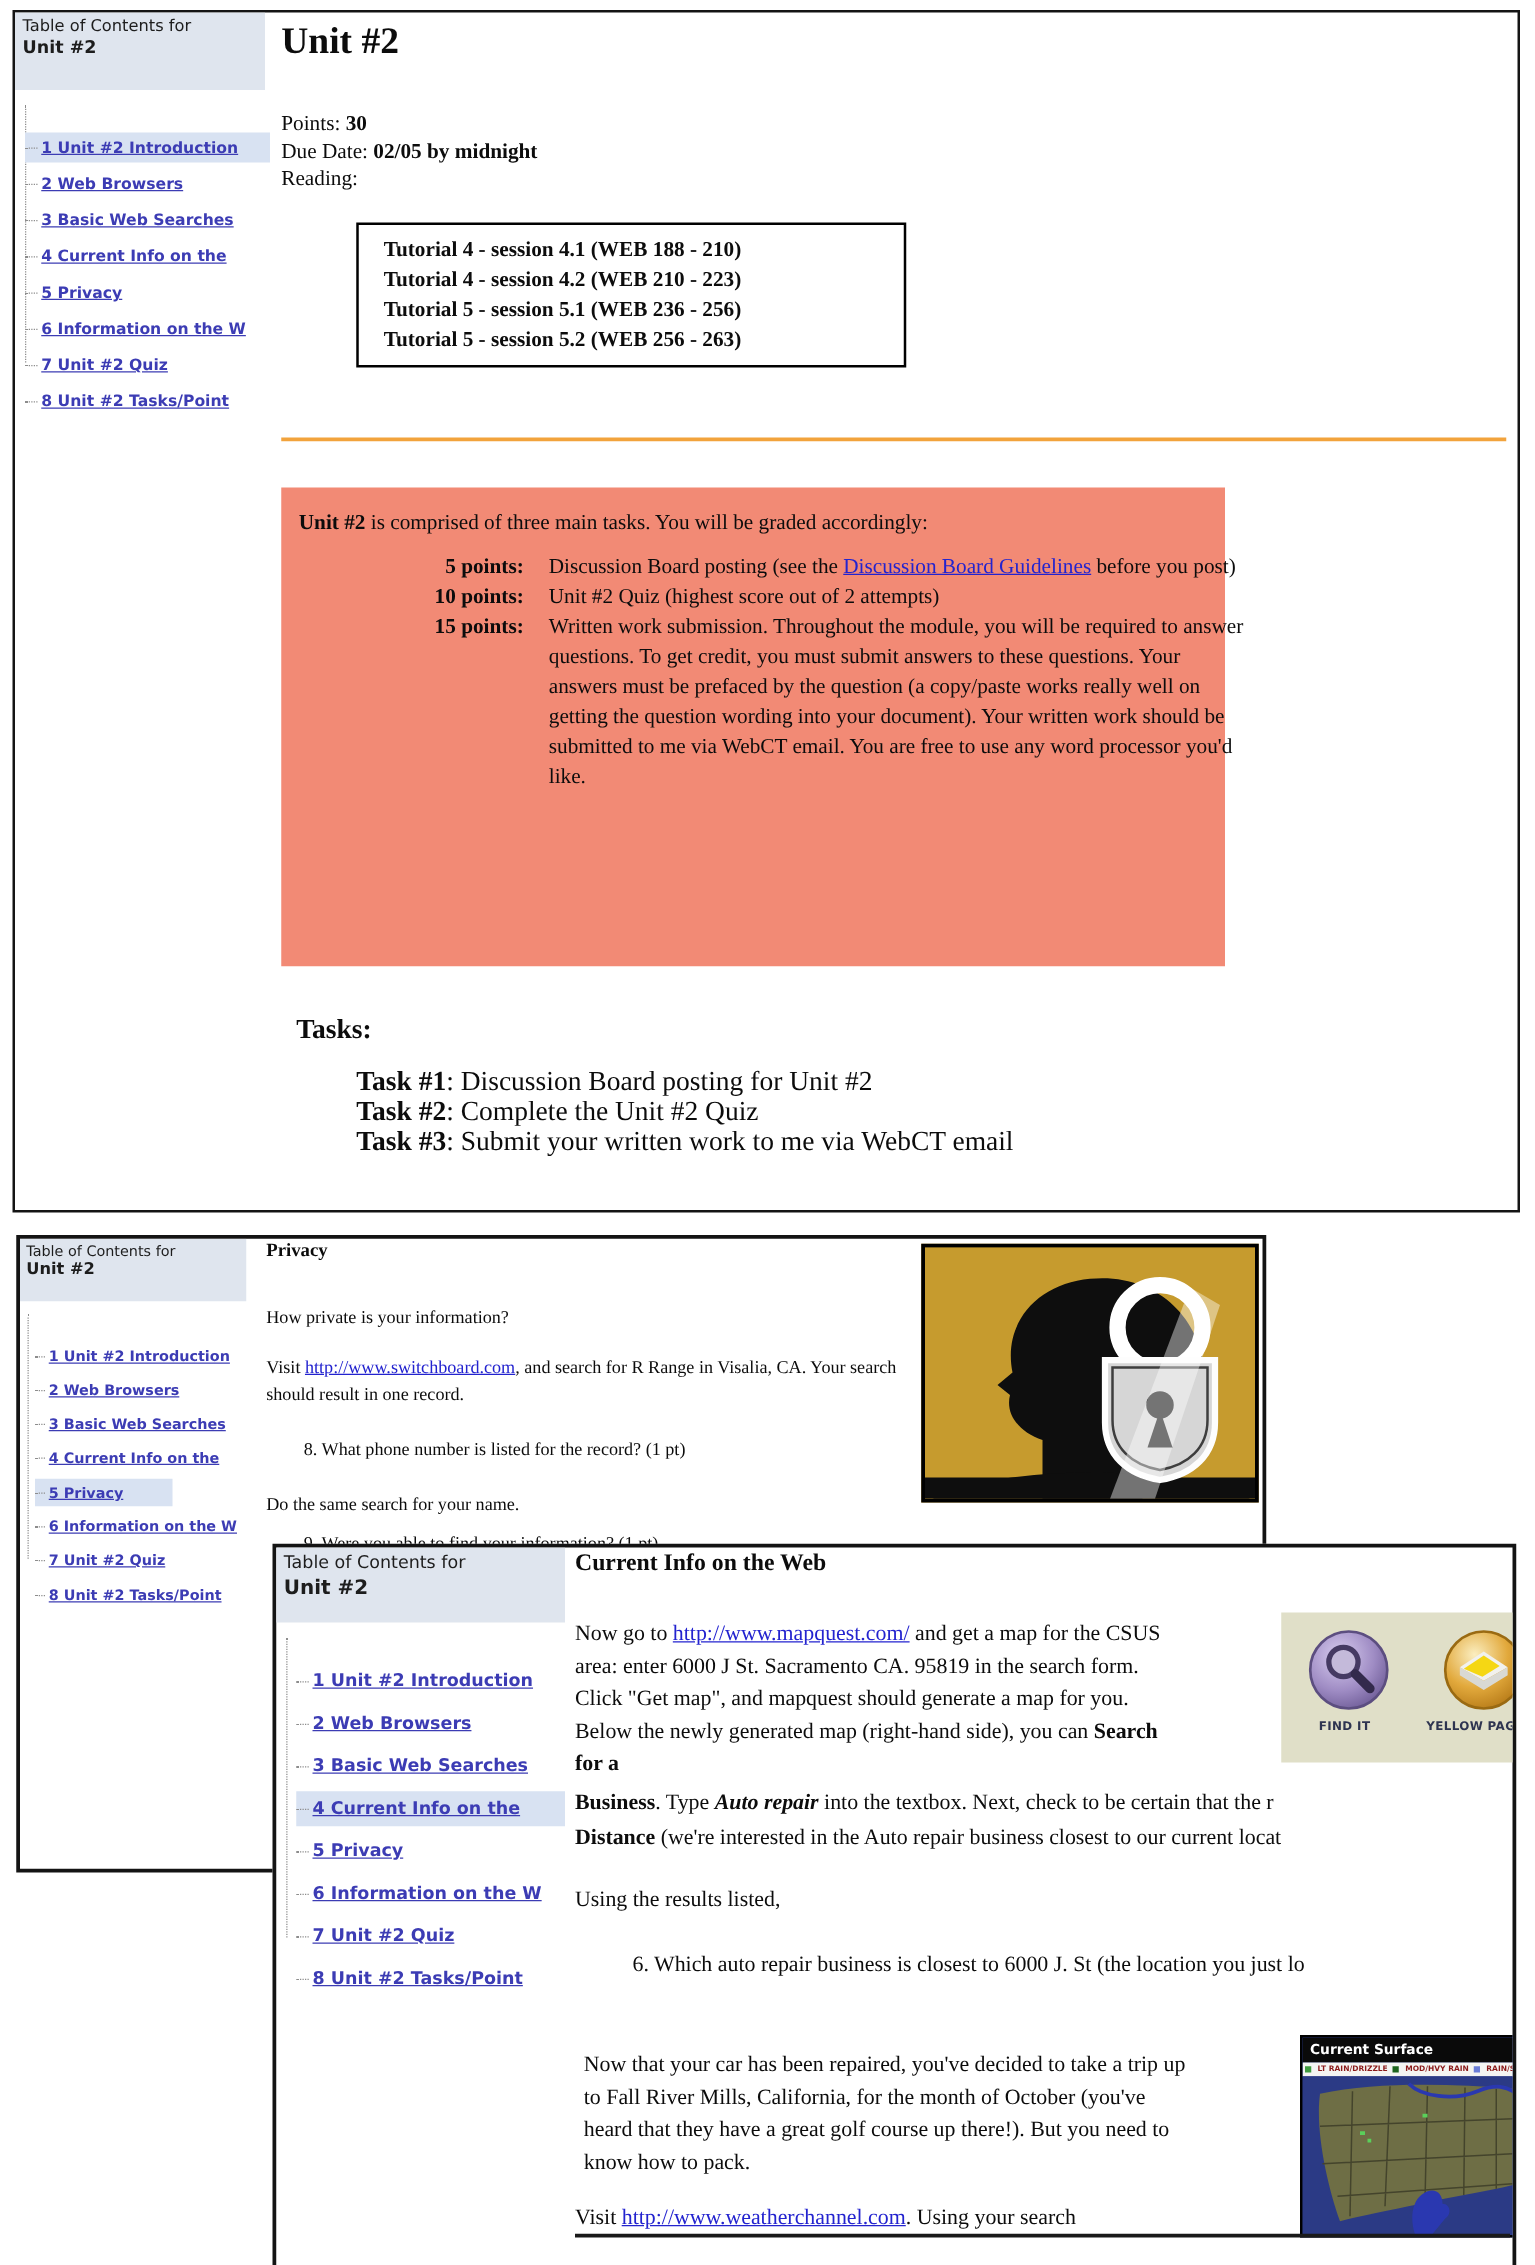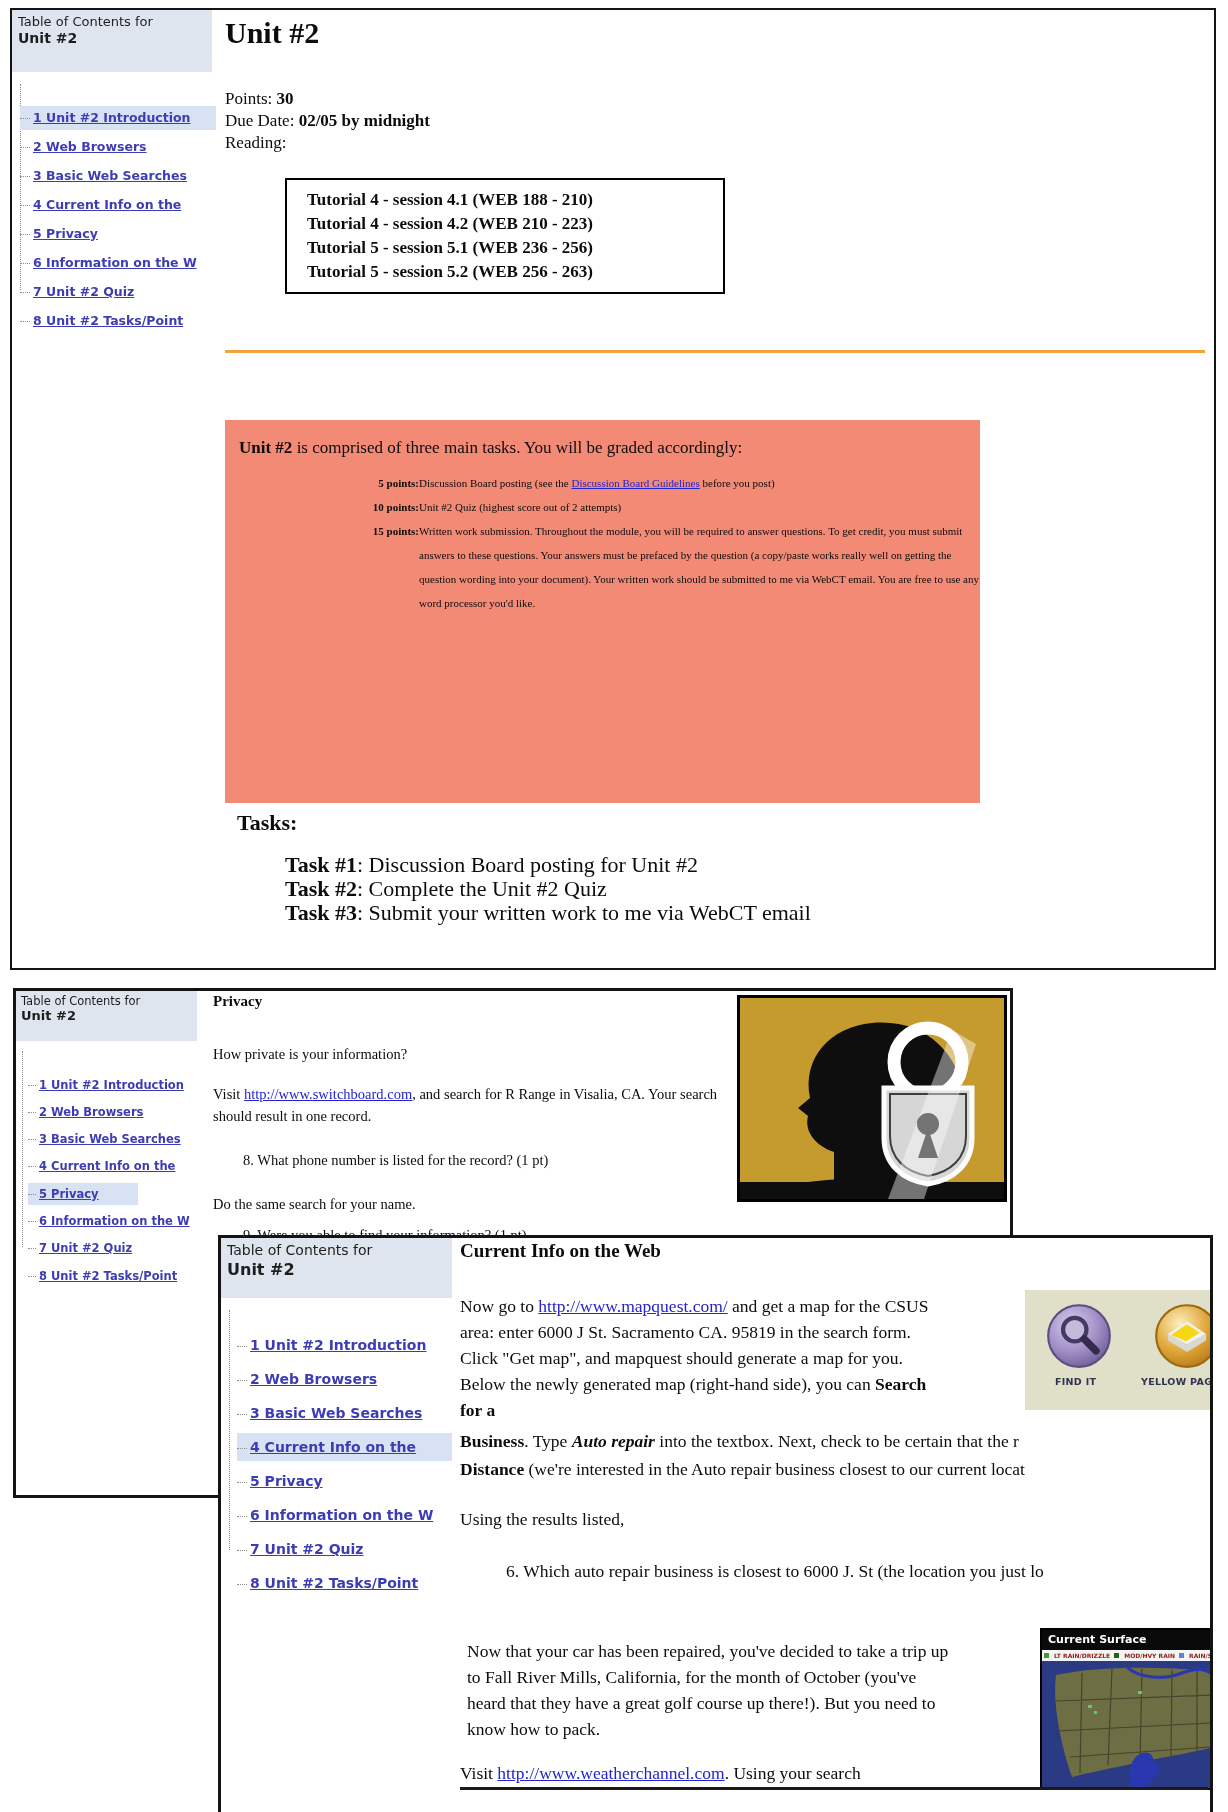--- a/index.html
+++ b/index.html
@@ -24,23 +24,23 @@
   .serif{font-family:"Liberation Serif",serif;}
   b,.b{font-weight:bold;}
   a.body-link{color:#2323cf;text-decoration:underline;cursor:pointer;}
   .nowrapclip{white-space:nowrap;overflow:hidden;}
   
   .w1 .toc-item{font-size:12.5px;height:24px;line-height:24px;left:8px;width:196px;}
   .h1{font-size:30px;font-weight:bold;}
   .meta{font-size:17px;line-height:22px;}
   .tutorial-box{border:2px solid #000;padding:8px 20px;font-size:17px;font-weight:bold;line-height:24px;background:#fff;}
   .rule{height:3px;background:#f2a33c;}
-  .salmon{background:#f28a75;box-sizing:border-box;margin-top:30px;}
+  .salmon{background:#f28a75;box-sizing:border-box;}
   .salmon .intro{font-size:17px;}
-  .grade-row{display:grid;grid-template-columns:180px 560px;column-gap:0;font-size:11px;line-height:24px;}
+  .grade-row{display:grid;grid-template-columns:180px 560px;column-gap:20px;font-size:17px;line-height:24px;}
   .grade-pts{text-align:right;font-weight:bold;}
   .tasks-h{font-size:22px;font-weight:bold;}
   .task-line{font-size:22px;line-height:24px;font-family:Liberation Serif, serif;}
   
   .w2 .toc-head{padding:3px 5px;}
   .w2 .toc-item{font-size:11.5px;height:22px;line-height:22px;left:12px;width:168px;}
   .w2 .body{font-size:14.5px;line-height:22px;}
   .lockbox{border:3px solid #000;box-sizing:border-box;background:#c69b2e;}
   
   .w3 .toc-item{font-size:14px;height:28px;line-height:28px;left:16px;width:215px;}

